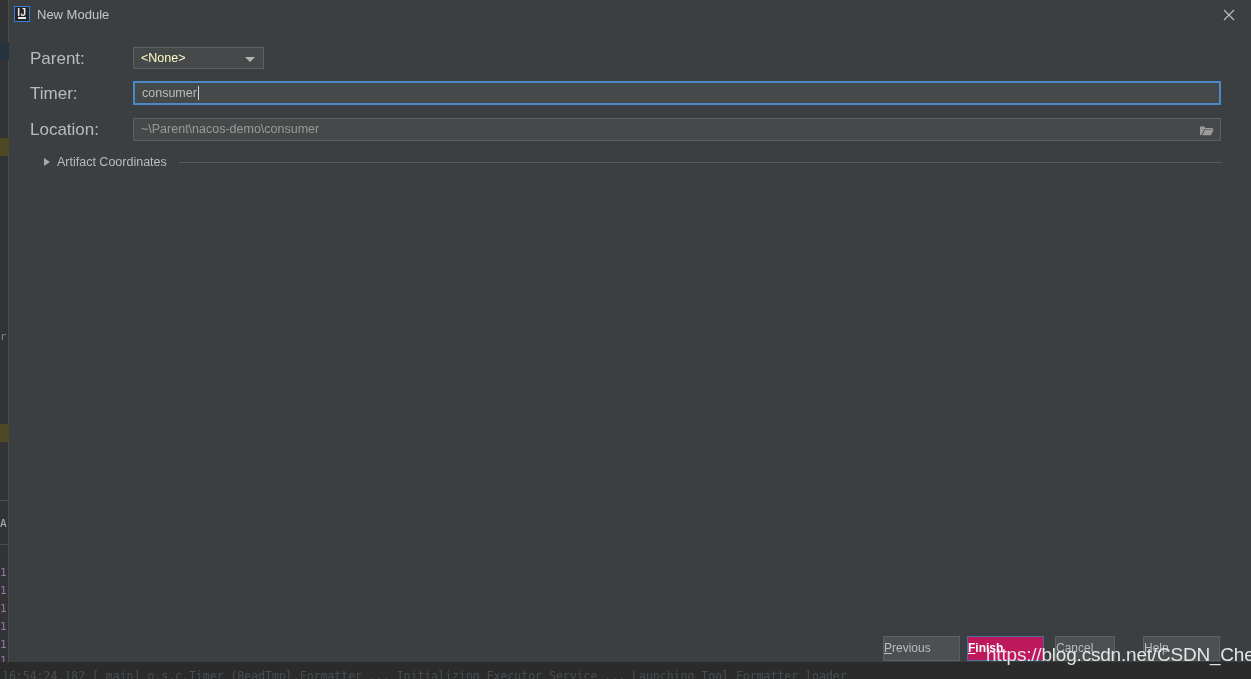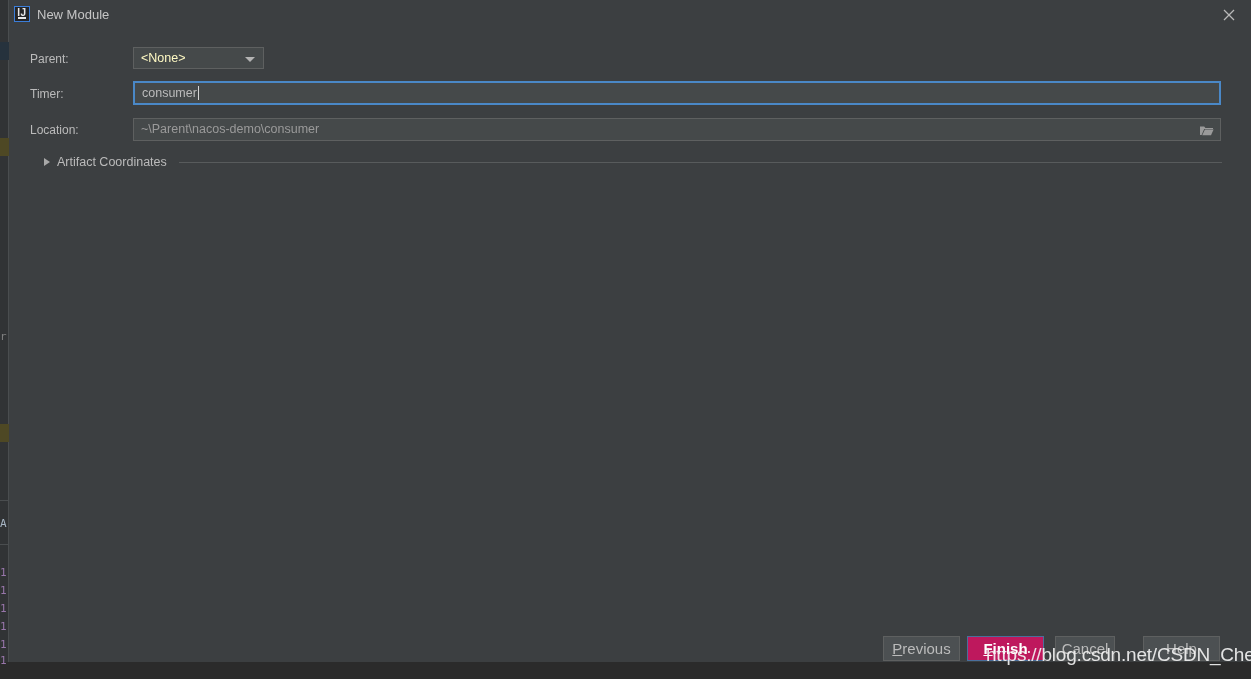--- a/index.html
+++ b/index.html
@@ -136,21 +136,21 @@
     position: absolute;
     right: 12px; top: 5px;
     width: 20px; height: 20px;
     cursor: pointer;
   }
   .close-btn svg { display: block; }
 
   
   .lbl {
     position: absolute;
-    font-size: 12px;
+    font-size: 17px;
     color: #bbbbbb;
     white-space: nowrap;
     line-height: 16px;
   }
   .lbl-parent   { left: 21px; top: 51px; }
   .lbl-name     { left: 21px; top: 86px; }
   .lbl-location { left: 21px; top: 122px; }
 
   .combo {
     position: absolute;
@@ -250,23 +250,23 @@
 
   
   .btn {
     position: absolute;
     top: 636px;
     height: 25px;
     box-sizing: border-box;
     border: 1px solid #5e6060;
     background: #4c5052;
     color: #bbbbbb;
-    font-size: 15px;
+    font-size: 12px;
     line-height: 23px;
-    text-align: center;
+    text-align: left;
     cursor: pointer;
     white-space: nowrap;
   }
   .btn u { text-decoration: underline; }
   .btn-previous { left: 874px; width: 77px; }
   .btn-finish {
     left: 958px; width: 77px;
     background: #be185d;
     border: 1px solid #4a6f9b;
     color: #ffffff;
@@ -307,20 +307,23 @@
 
     <div class="ide-frag grey" style="top:330px;">r</div>
     <div class="ide-frag tan" style="top:517px;">A</div>
     <div class="ide-frag purple" style="top:566px;">1</div>
     <div class="ide-frag purple" style="top:584px;">1</div>
     <div class="ide-frag purple" style="top:602px;">1</div>
     <div class="ide-frag purple" style="top:620px;">1</div>
     <div class="ide-frag purple" style="top:638px;">1</div>
     <div class="ide-frag purple" style="top:654px;">1</div>
 
+    <div class="ide-console">
+      <div class="ide-console-text">16:54:24.182  [           main] o.s.c.Timer  (ReadTmpl.Formatter  ... Initializing  Executor  Service  ...  Launching  Tool  Formatter  loader</div>
+    </div>
   </div>
 
   <div id="dialog">
 
     <div class="titlebar">
       <div class="title-icon">
         <span class="ij">IJ</span>
         <span class="bar"></span>
       </div>
       <div class="title-text">New Module</div>

